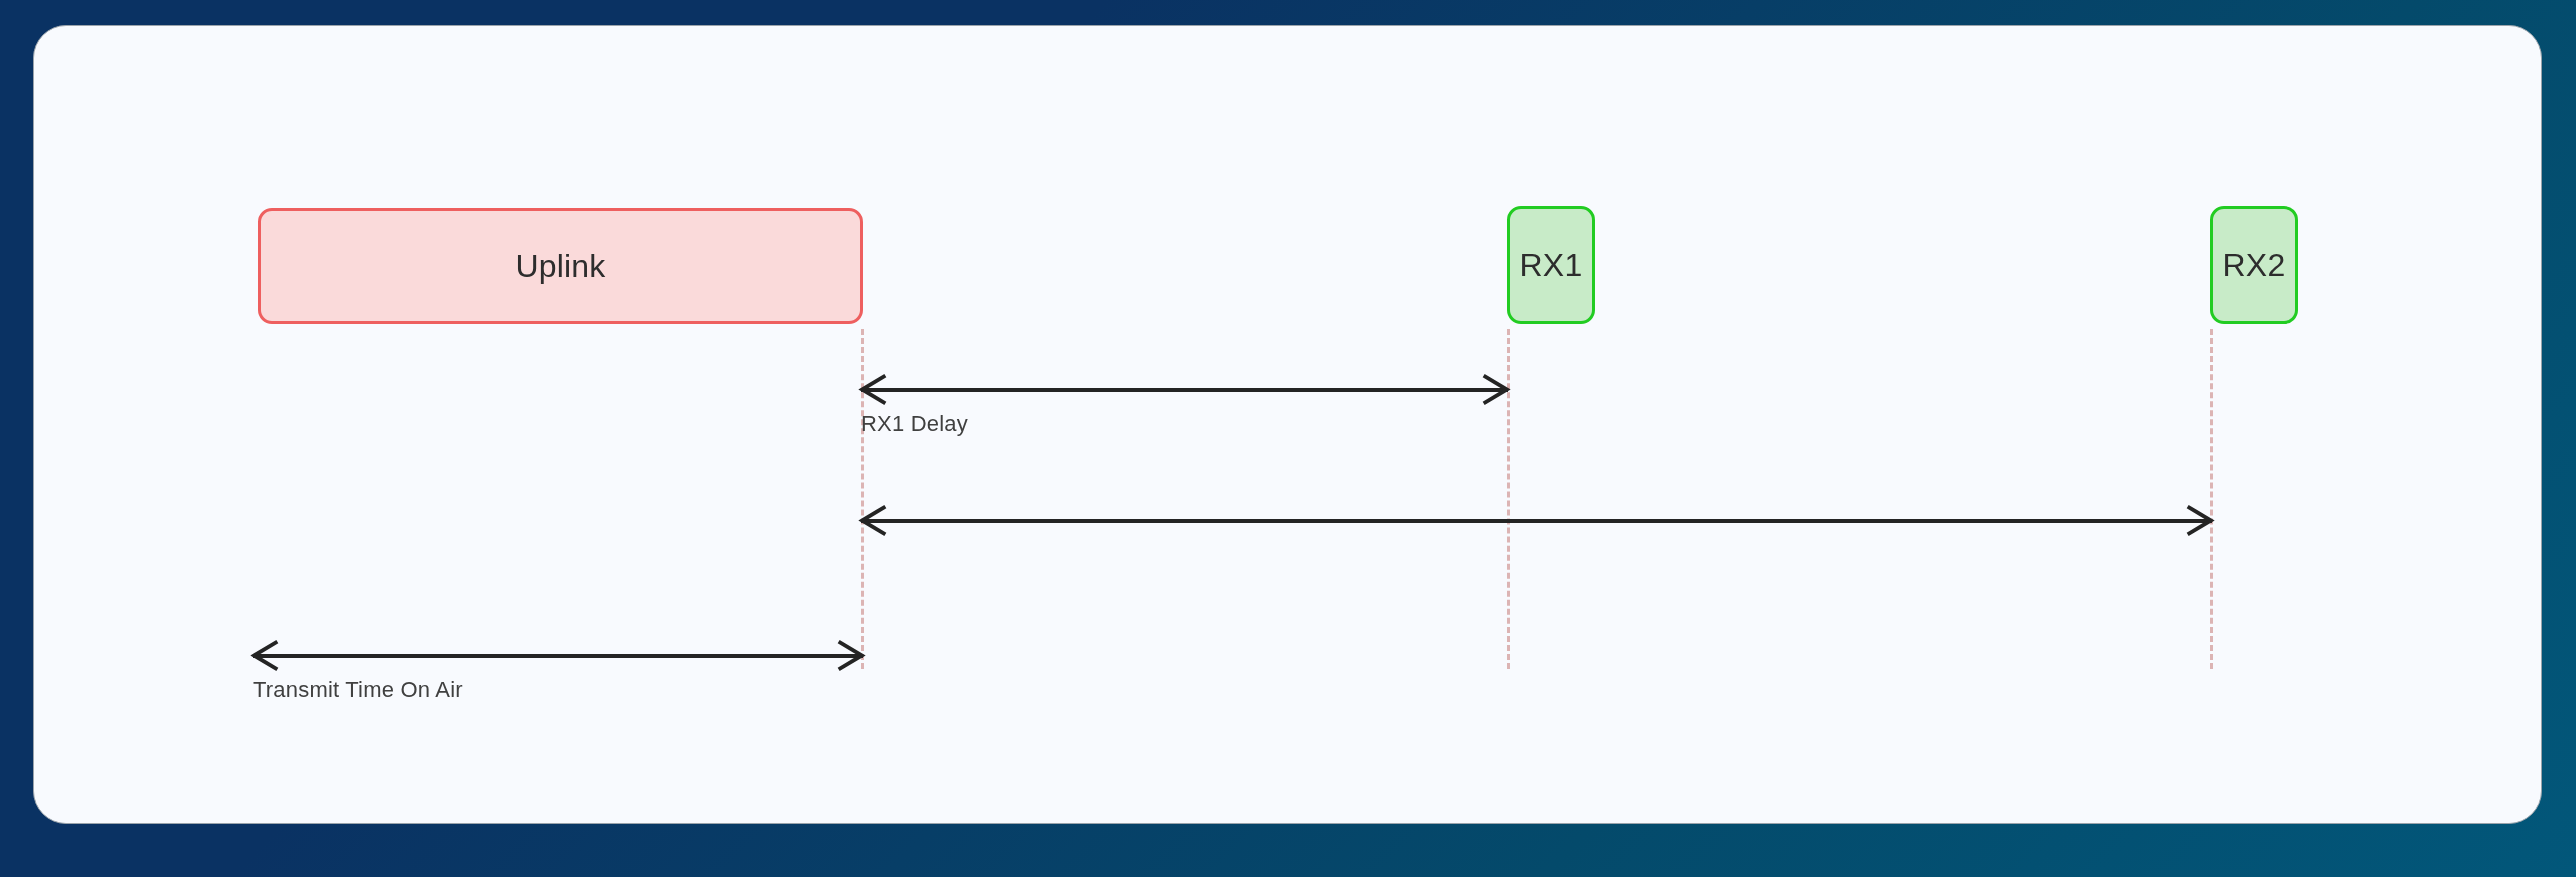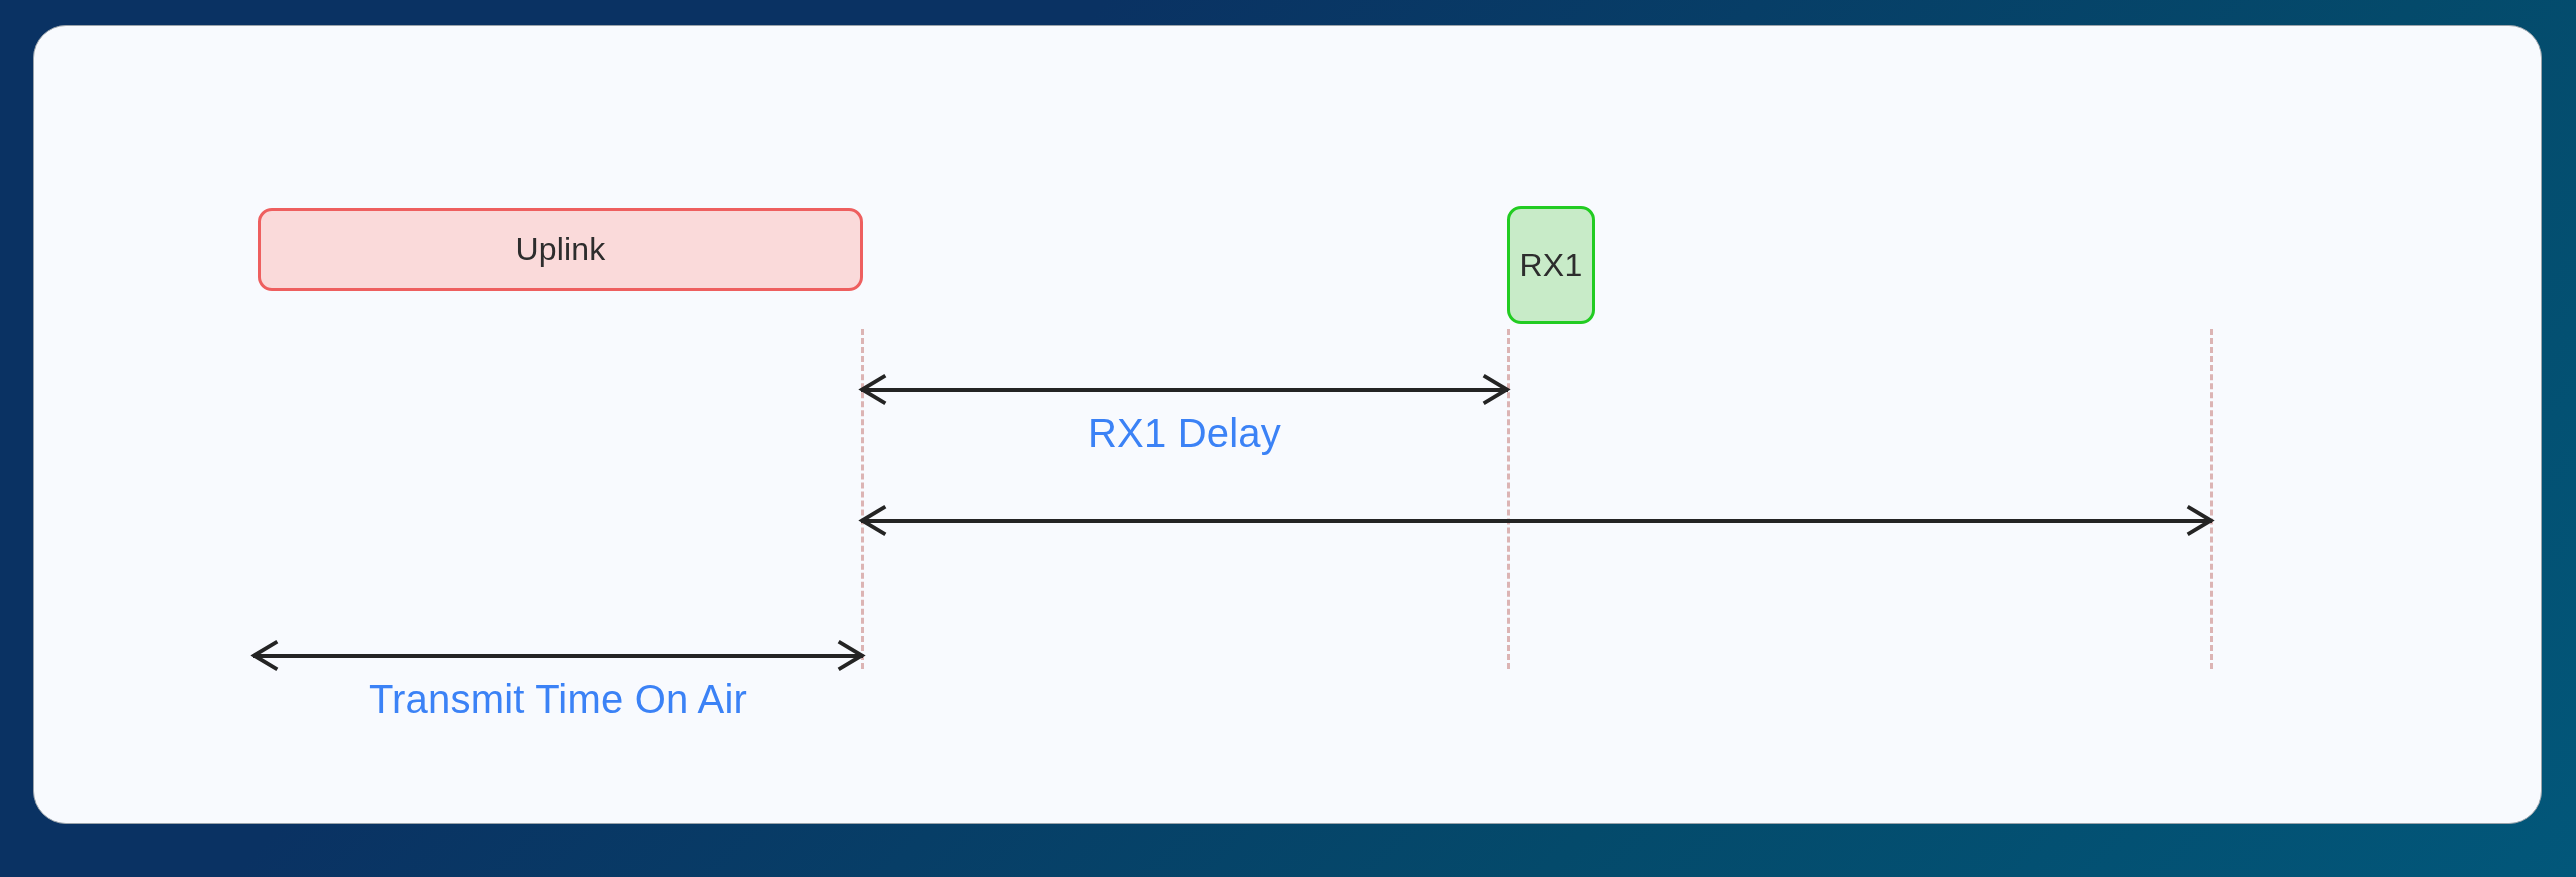--- a/index.html
+++ b/index.html
@@ -56,21 +56,21 @@
     color: #2d2d2d;
     font-size: 32px;
     letter-spacing: 0.2px;
     white-space: nowrap;
   }
 
   .node.uplink {
     left: 224px;
     top: 182px;
     width: 605px;
-    height: 83px;
+    height: 116px;
     background: #fadada;
     border: 3.1px solid #ee5f5f;
     border-radius: 14px;
   }
 
   .node.rx {
     width: 88px;
     height: 118px;
     background: #c8ebc8;
     border: 3.1px solid #22cc22;
@@ -120,24 +120,23 @@
   .measure svg.head-svg.left  { left: -1.6px; }
   .measure svg.head-svg.right { right: -1.6px; }
 
   .m-rx1  { left: 827px; top: 364px;  width: 647px; }
   .m-rx2  { left: 827px; top: 495px;  width: 1351px; }
   .m-toa  { left: 219px;  top: 630px;  width: 610px; }
 
   
   .caption {
     position: absolute;
-    color: #3b82f6;
-    font-size: 40px;
+    color: #404040;
+    font-size: 22px;
     white-space: nowrap;
-    text-align: center;
     letter-spacing: 0.2px;
   }
   .c-rx1 { left: 827px; top: 385px;  width: 647px; }
   .c-rx2 { left: 827px; top: 516px;  width: 1351px; }
   .c-toa { left: 219px;  top: 651px;  width: 610px; }
 </style>
 </head>
 <body>
 
 <div id="frame">
@@ -149,20 +148,23 @@
       <div class="guide g-rx2"></div>
 
       <div class="node uplink">
         <span class="node-label">Uplink</span>
       </div>
 
       <div class="node rx rx1">
         <span class="node-label">RX1</span>
       </div>
 
+      <div class="node rx rx2">
+        <span class="node-label">RX2</span>
+      </div>
 
       <div class="measure m-rx1">
         <div class="bar"></div>
         <svg class="head-svg left" width="31" height="31" viewBox="0 0 40 40">
           <polyline points="34,2 4,20 34,38" fill="none" stroke="#242424" stroke-width="5" stroke-linecap="butt" stroke-linejoin="miter"></polyline>
         </svg>
         <svg class="head-svg right" width="31" height="31" viewBox="0 0 40 40">
           <polyline points="6,2 36,20 6,38" fill="none" stroke="#242424" stroke-width="5" stroke-linecap="butt" stroke-linejoin="miter"></polyline>
         </svg>
       </div>

